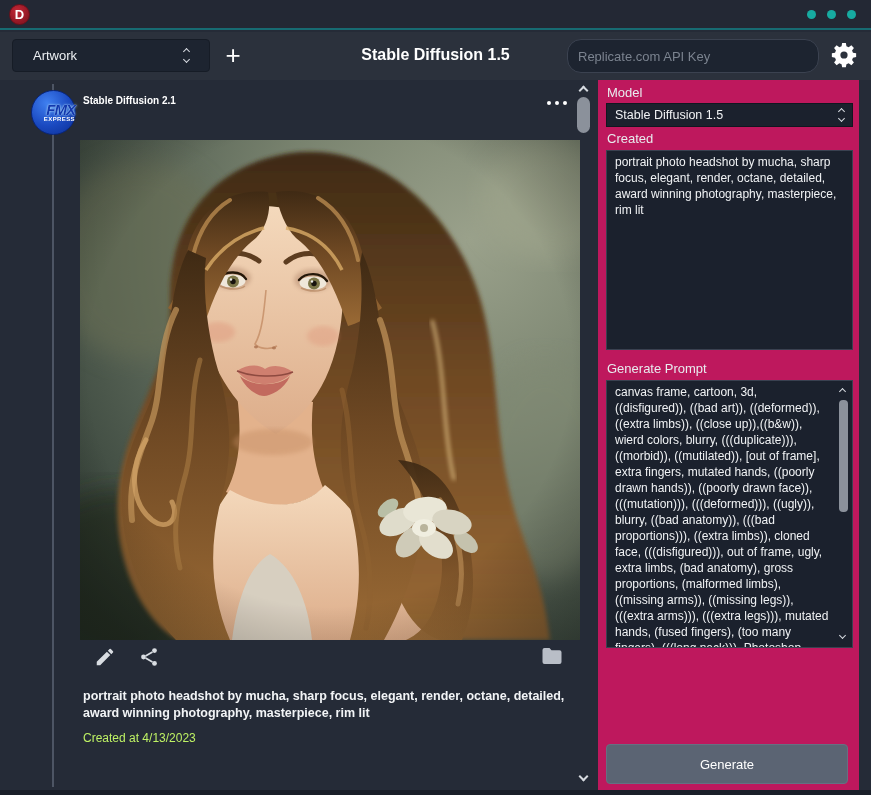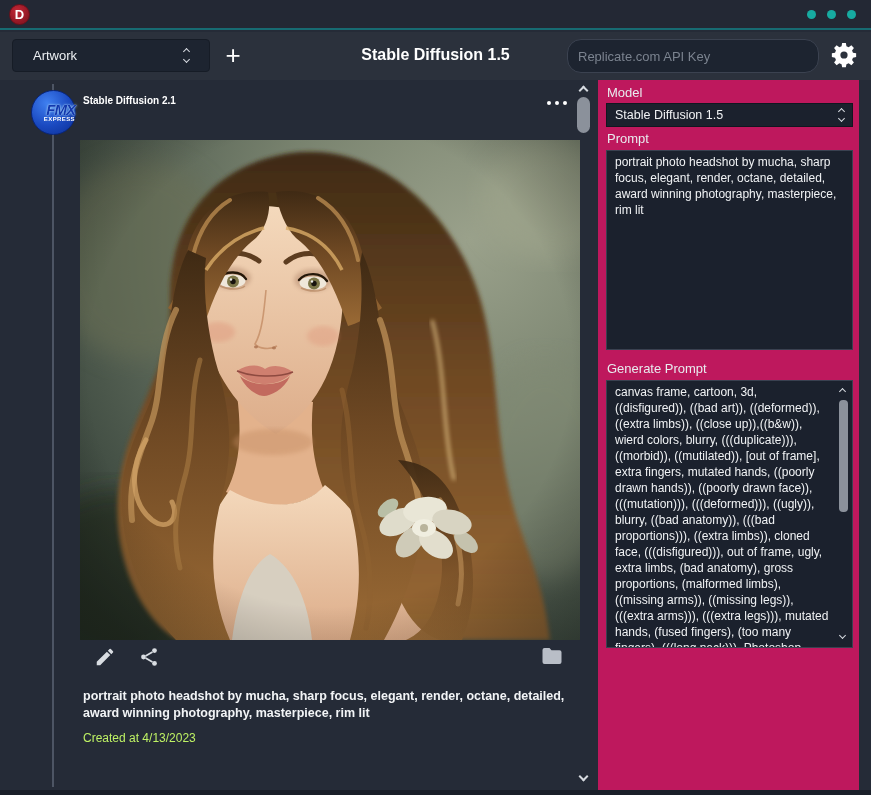--- a/index.html
+++ b/index.html
@@ -244,32 +244,33 @@
 <div class="rightpanel">
   <div class="plabel lbl-model">Model</div>
   <div class="modelsel">
     <span>Stable Diffusion 1.5</span>
     <span class="spin">
       <i class="chev up sm"></i>
         <i class="chev down sm"></i>
     </span>
   </div>
 
-  <div class="plabel lbl-prompt">Prompt</div>
+  <div class="plabel lbl-prompt">Created</div>
   <div class="prompt-wrap">
     <textarea class="ta" spellcheck="false" style="">portrait photo headshot by mucha, sharp focus, elegant, render, octane, detailed, award winning photography, masterpiece, rim lit</textarea>
   </div>
 
   <div class="plabel lbl-neg">Generate Prompt</div>
   <div class="neg-wrap">
     <textarea class="ta" spellcheck="false" style="">canvas frame, cartoon, 3d, ((disfigured)), ((bad art)), ((deformed)),((extra limbs)), ((close up)),((b&amp;w)), wierd colors, blurry, (((duplicate))), ((morbid)), ((mutilated)), [out of frame], extra fingers, mutated hands, ((poorly drawn hands)), ((poorly drawn face)), (((mutation))), (((deformed))), ((ugly)), blurry, ((bad anatomy)), (((bad proportions))), ((extra limbs)), cloned face, (((disfigured))), out of frame, ugly, extra limbs, (bad anatomy), gross proportions, (malformed limbs), ((missing arms)), ((missing legs)), (((extra arms))), (((extra legs))), mutated hands, (fused fingers), (too many fingers), (((long neck))), Photoshop, video game, ugly, tiling, poorly drawn hands, poorly drawn feet</textarea>
     <button class="nsb-up">
         <i class="chev up sm"></i>
       </button>
     <div class="nsb-thumb"></div>
     <button class="nsb-down">
         <i class="chev down sm"></i>
       </button>
   </div>
 
+  <button class="generate">Generate</button>
 </div>
 
 <div class="bottomstrip"></div>
 
 </body></html>

